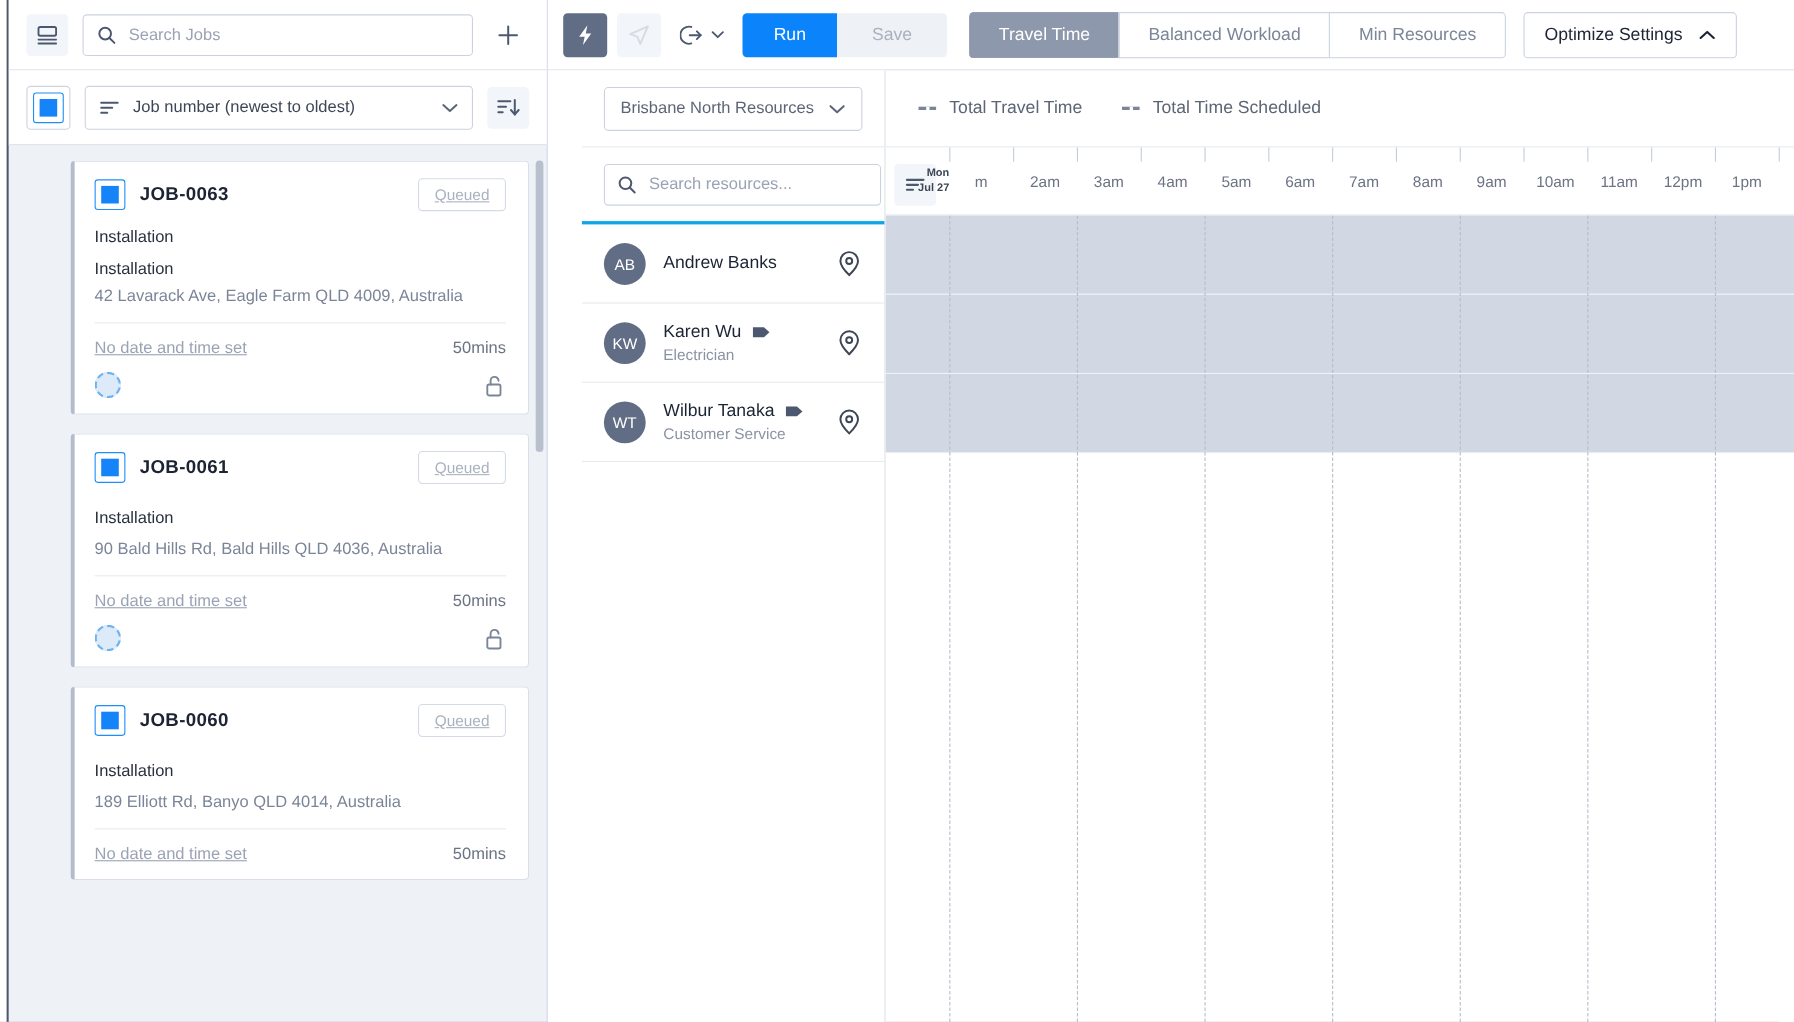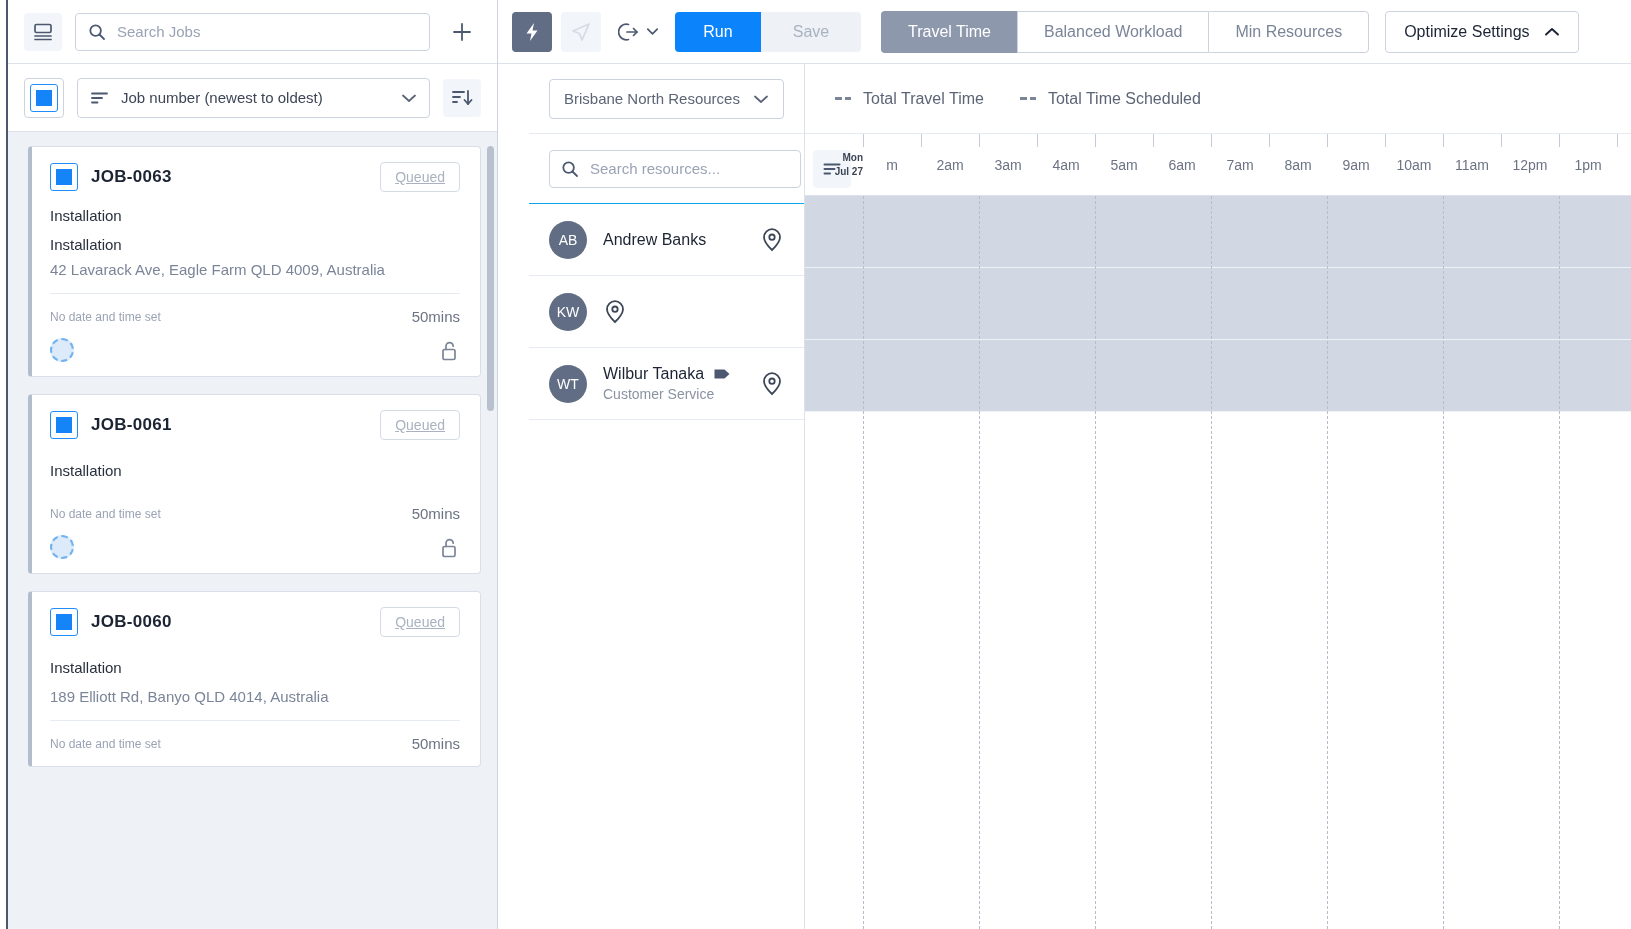--- a/index.html
+++ b/index.html
@@ -88,20 +88,21 @@
     display: flex; align-items: center;
     padding: 0 12px; gap: 12px; background: #fff;
     cursor: pointer;
   }
   .sort-select .lbl { flex: 1; font-size: 15px; color: #3d4656; }
 
   .jobs-list {
     flex: 1; overflow: hidden;
     padding: 14px 16px 3px 20px;
     position: relative;
+    margin-left: 36px;
   }
   .job-card {
     background: #fff;
     border: 1px solid #d9dfe9;
     border-left: 4px solid #b3bcca;
     border-radius: 4px;
     padding: 15px 20px 14px 18px;
     margin-bottom: 17px;
     position: relative;
   }
@@ -127,21 +128,21 @@
   }
   .job-addr {
     font-size: 15px; color: #7b8598; padding-bottom: 15px;
     border-bottom: 1px solid #e6eaf1;
   }
   .job-foot {
     display: flex; align-items: center;
     justify-content: space-between;
     padding-top: 14px;
   }
-  .job-date { font-size: 12px; color: #9aa3b4; }
+  .job-date { font-size: 15px; color: #9aa3b4; text-decoration: underline; }
   .job-dur { font-size: 15px; color: #6b7party; color: #6b7384; }
   .job-icons {
     display: flex; align-items: center;
     justify-content: space-between; margin-top: 13px;
   }
   .dot-circle {
     width: 24px; height: 24px; border-radius: 50%;
     border: 2px dashed #6fb2f0; background: #dceaf9;
   }
   .scrollbar-track {
@@ -225,21 +226,21 @@
   }
   .res-selector {
     flex: 1; height: 40px;
     border: 1px solid #ccd3df; border-radius: 4px;
     display: flex; align-items: center; padding: 0 14px;
     background: #fff; cursor: pointer;
   }
   .res-selector .lbl { flex: 1; font-size: 15px; color: #5c6576; }
   .res-search-wrap {
     height: 70px; display: flex; align-items: center;
-    padding: 0 20px; gap: 12px; border-bottom: 1px solid #0ea5e9;
+    padding: 0 20px; gap: 12px; border-bottom: 3px solid #0ea5e9;
     flex: 0 0 70px;
   }
   .res-search {
     flex: 1; height: 38px;
     border: 1px solid #ccd3df; border-radius: 4px;
     display: flex; align-items: center; padding: 0 11px; gap: 11px;
     background: #fff;
   }
   .res-search input {
     border: none; outline: none; flex: 1;
@@ -422,20 +423,21 @@
 
       <div class="job-card">
         <div class="job-head">
           <div class="chk-box">
               <div class="inner"></div>
             </div>
           <span class="job-id">JOB-0061</span>
           <span class="status-pill">Queued</span>
         </div>
         <div class="job-type" style="margin-top:22px">Installation</div>
+        <div class="job-addr">90 Bald Hills Rd, Bald Hills QLD 4036, Australia</div>
         <div class="job-foot">
           <span class="job-date">No date and time set</span>
           <span class="job-dur">50mins</span>
         </div>
         <div class="job-icons">
           <span class="dot-circle"></span>
           <span>
             <svg width="21" height="23" viewBox="0 0 21 23" fill="none" stroke="#7b8598" stroke-width="1.7">
               <rect x="4" y="10.5" width="12" height="10" rx="1.6"></rect>
               <path d="M7 10.5 V7.2 a3.6 3.6 0 0 1 7.2 0" stroke-linecap="round"></path>
@@ -555,20 +557,31 @@
             <span>
               <svg width="24" height="26" viewBox="0 0 24 26" fill="none" stroke="#3d4656" stroke-width="1.8">
                 <path d="M12 23 C12 23 4 15.2 4 10.2 a8 8 0 0 1 16 0 C20 15.2 12 23 12 23 z"></path>
                 <circle cx="12" cy="10.2" r="2.7"></circle>
               </svg>
             </span>
           </div>
 
           <div class="res-row">
             <div class="avatar">KW</div>
+            <div class="res-info">
+              <div class="res-name-row">
+                <span class="res-name">Karen Wu</span>
+                <span>
+                  <svg width="20" height="14" viewBox="0 0 20 14" fill="#4b5870">
+                    <path d="M1.5 2.5 h10 l5 4.5 l-5 4.5 h-10 z"></path>
+                  </svg>
+                </span>
+              </div>
+              <div class="res-role">Electrician</div>
+            </div>
             <span>
               <svg width="24" height="26" viewBox="0 0 24 26" fill="none" stroke="#3d4656" stroke-width="1.8">
                 <path d="M12 23 C12 23 4 15.2 4 10.2 a8 8 0 0 1 16 0 C20 15.2 12 23 12 23 z"></path>
                 <circle cx="12" cy="10.2" r="2.7"></circle>
               </svg>
             </span>
           </div>
 
           <div class="res-row">
             <div class="avatar">WT</div>

